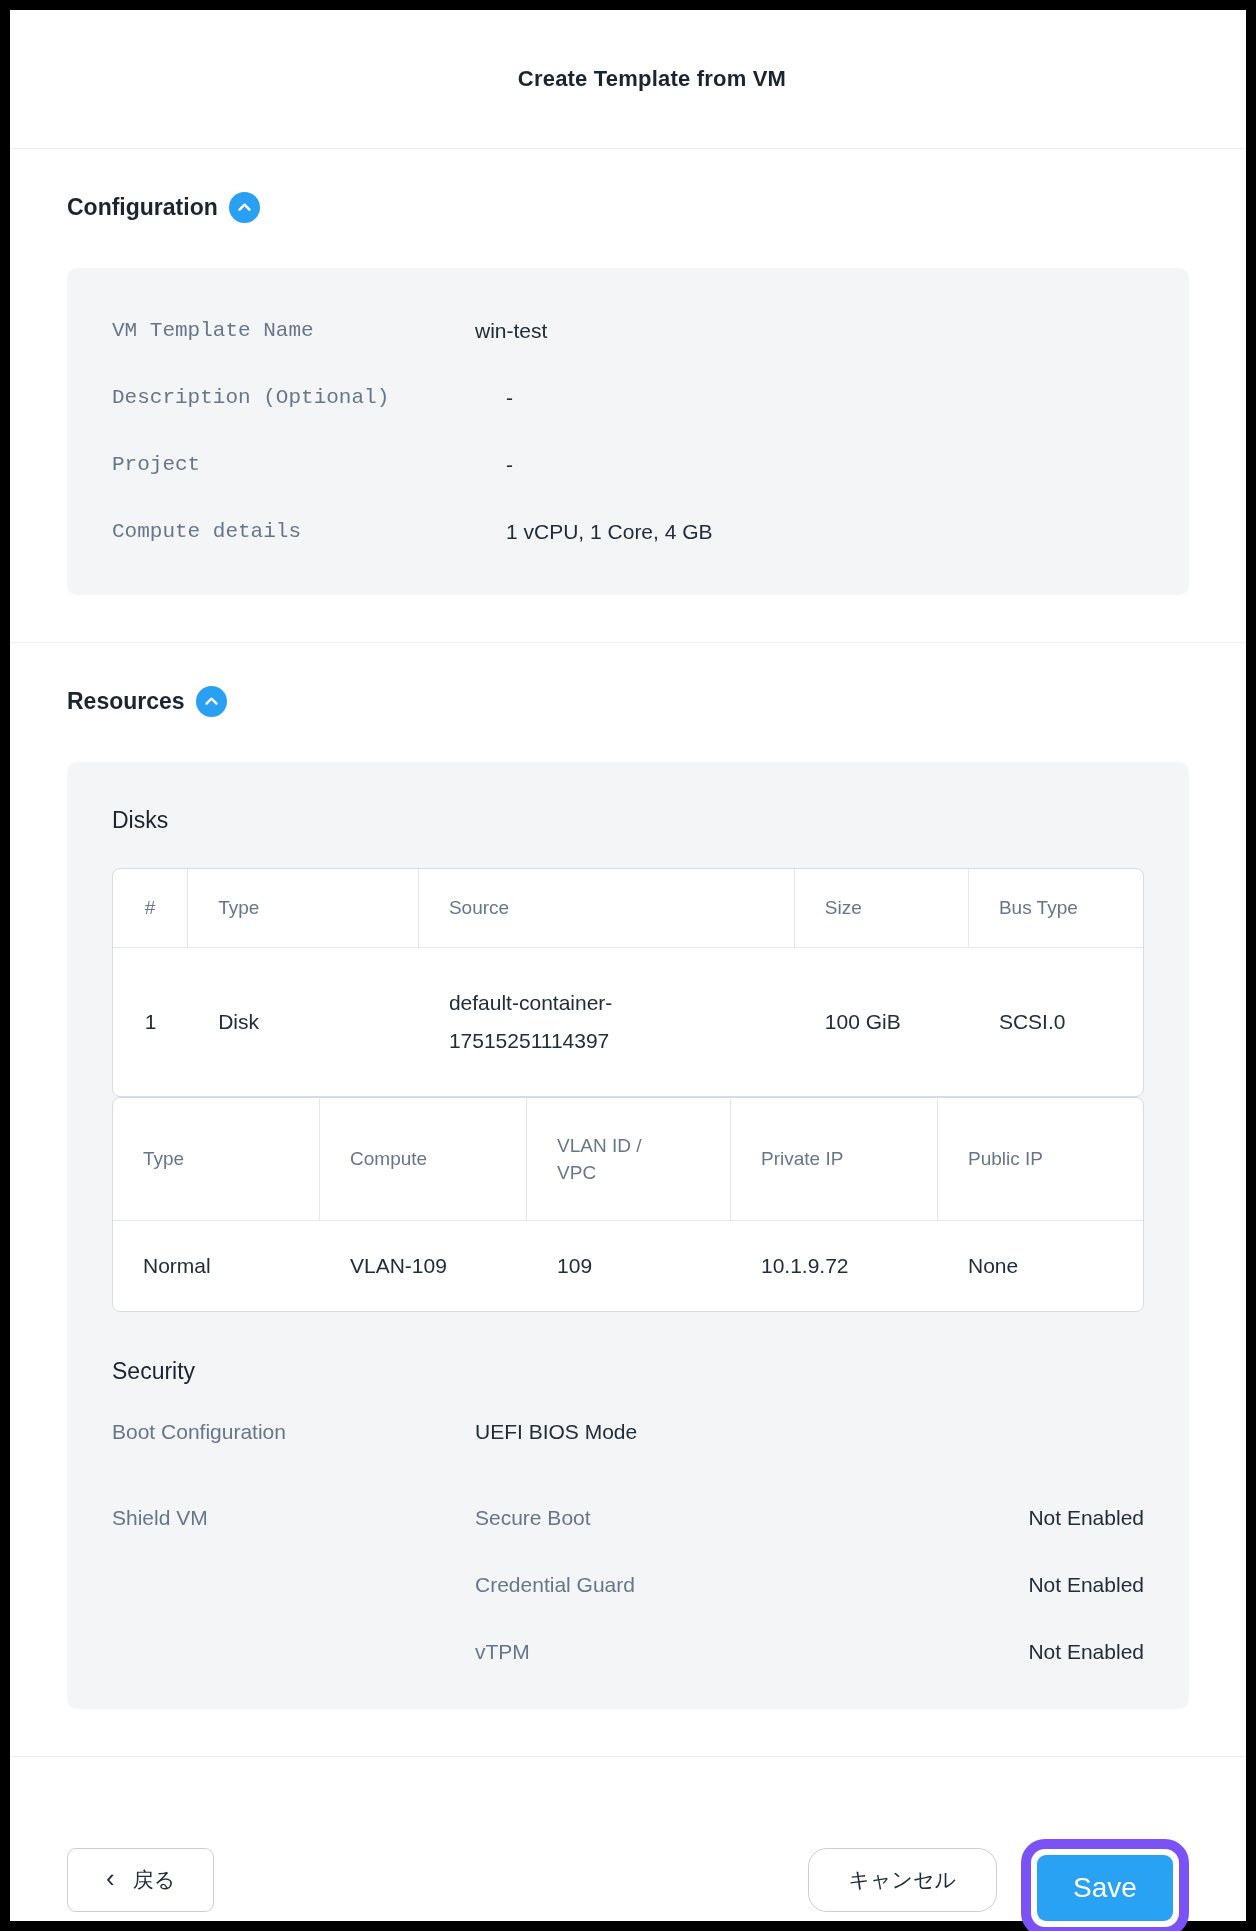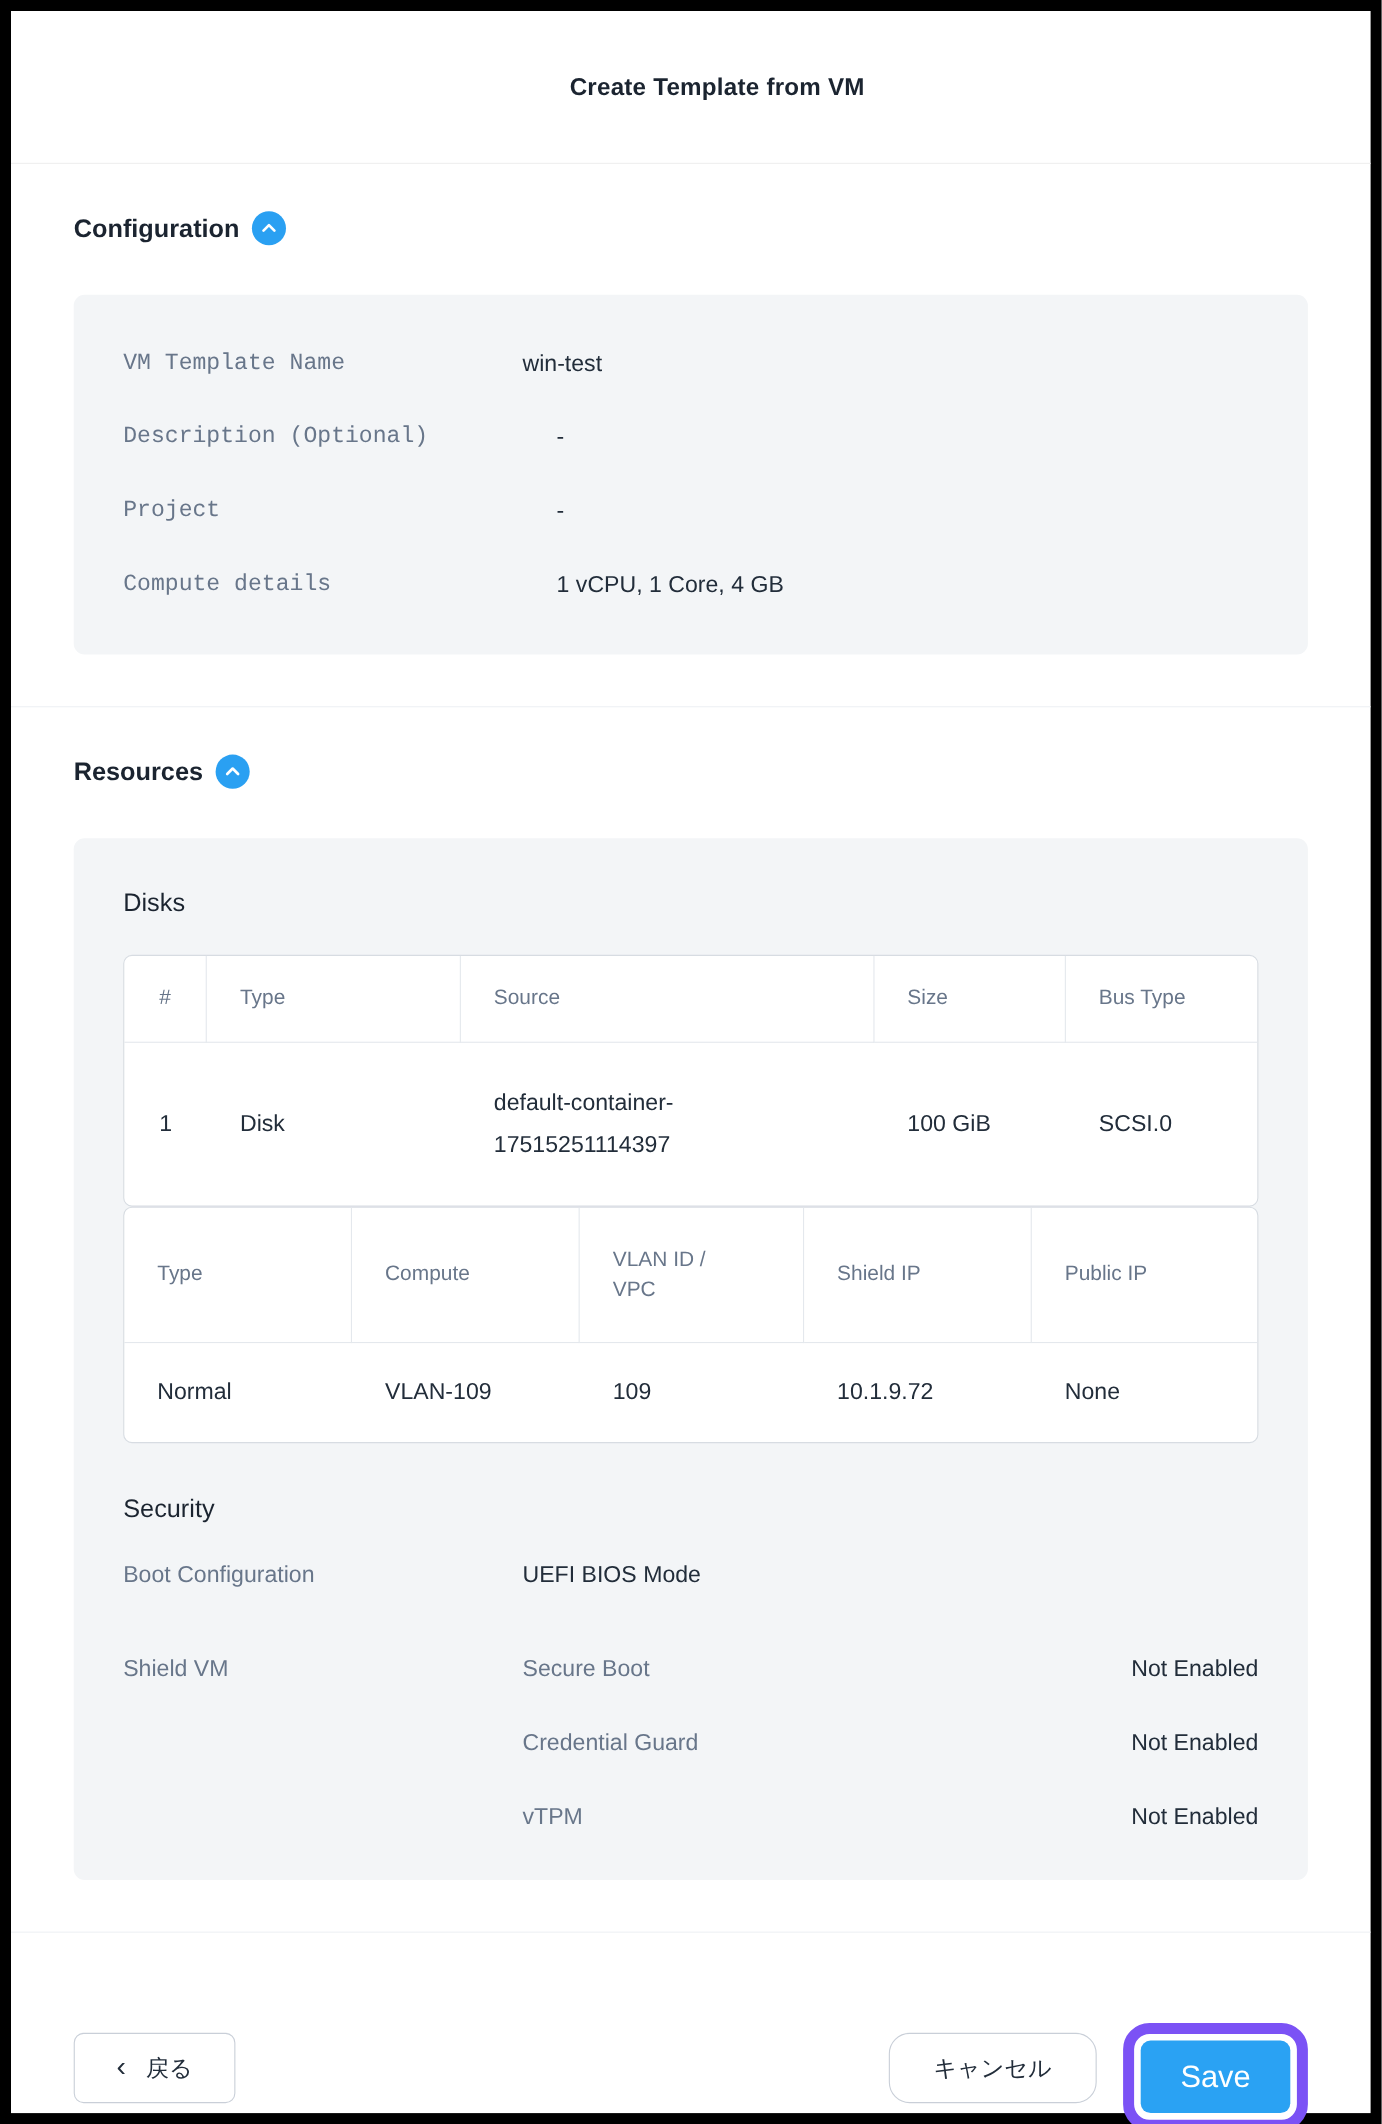--- a/index.html
+++ b/index.html
@@ -225,21 +225,21 @@
             <col style="width:20.1%">
             <col style="width:19.8%">
             <col style="width:20.1%">
             <col style="width:19.9%">
         </colgroup>
         <thead>
           <tr>
             <th>Type</th>
             <th>Compute</th>
             <th><span class="wrap-narrow">VLAN ID / VPC</span></th>
-            <th>Shield IP</th>
+            <th>Private IP</th>
             <th>Public IP</th>
           </tr>
         </thead>
         <tbody>
           <tr>
             <td>Normal</td>
             <td>VLAN-109</td>
             <td>109</td>
             <td>10.1.9.72</td>
             <td>None</td>

